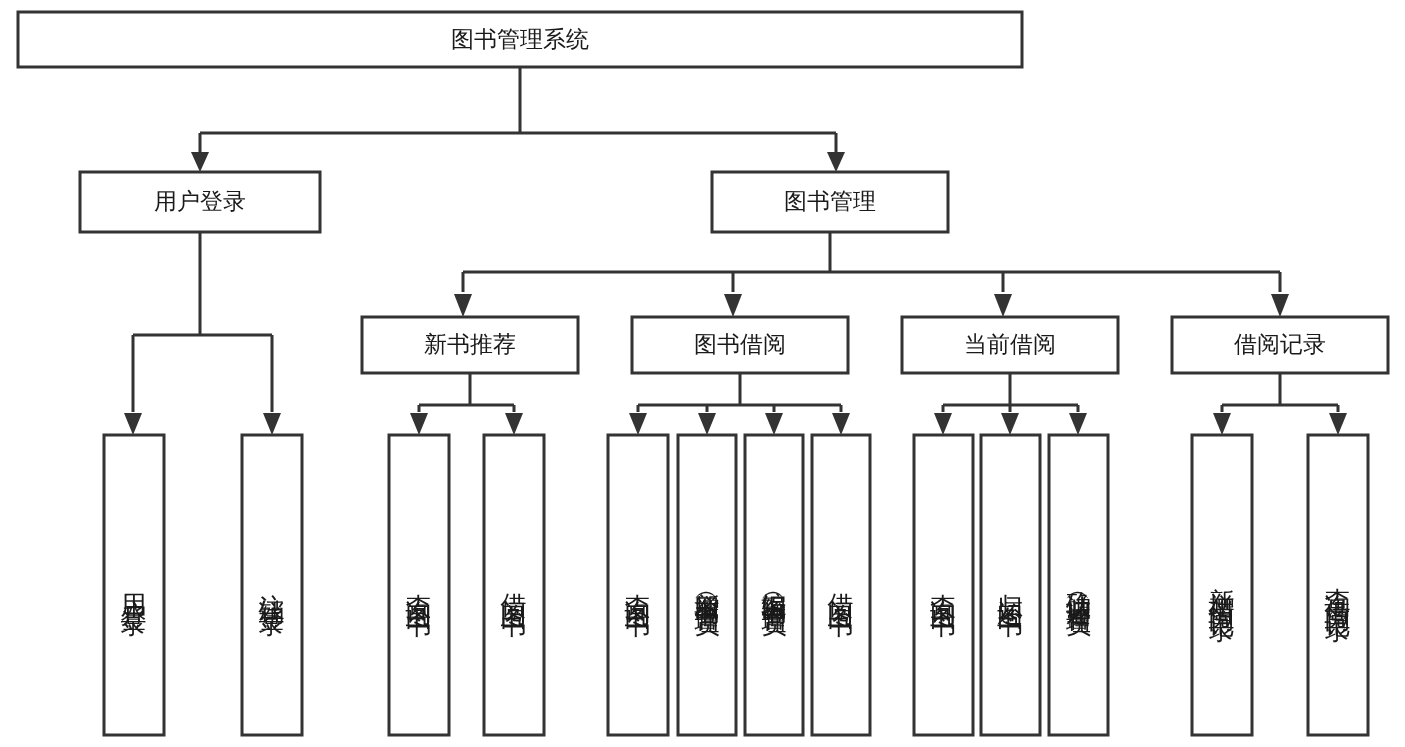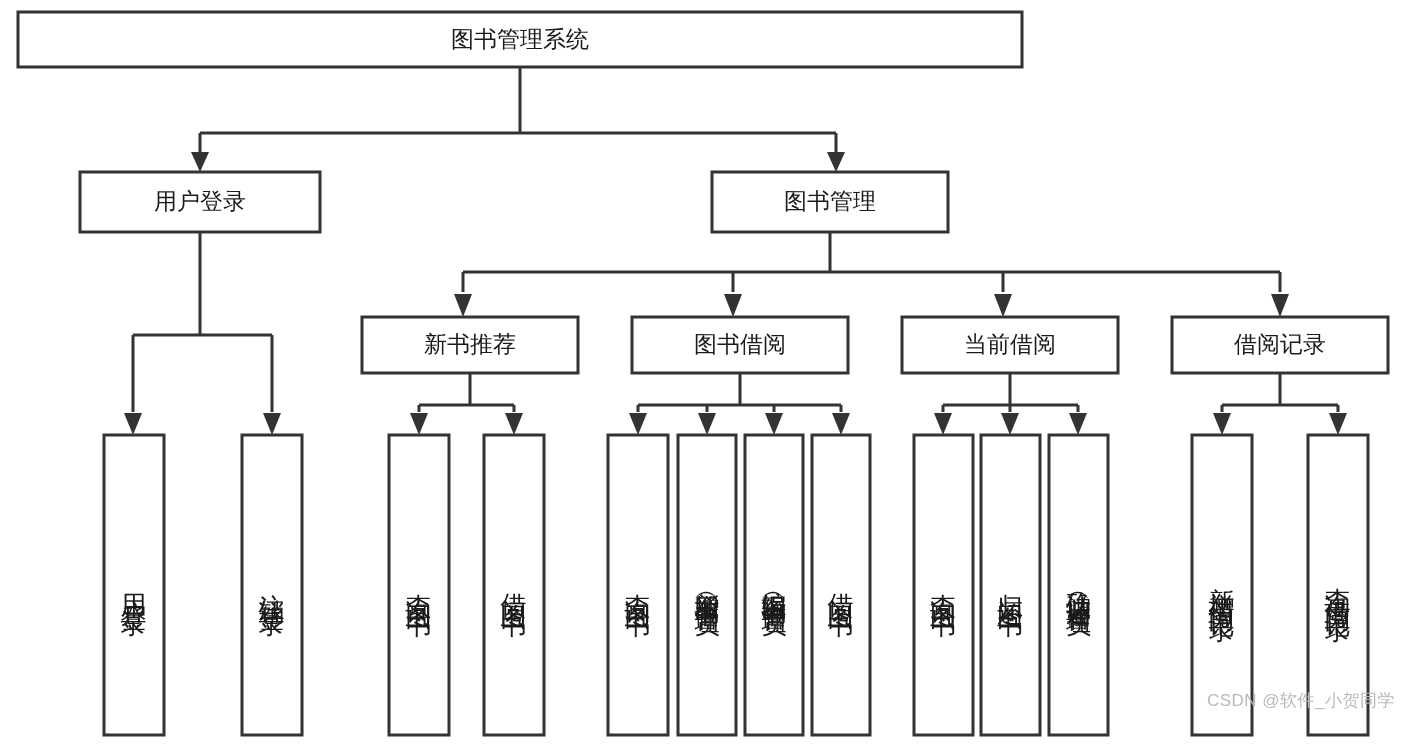--- a/index.html
+++ b/index.html
@@ -238,14 +238,13 @@
         <div style="writing-mode: vertical-rl; text-orientation: upright; font-family: &quot;Liberation Sans&quot;, &quot;DejaVu Sans&quot;, sans-serif; font-size: 25px; line-height: 1; letter-spacing: 3px; color: rgb(26, 26, 26); white-space: nowrap;">确认归还（管理员）</div>
       </div>
       <div style="position: absolute; left: 1192px; top: 435px; width: 60px; height: 300px; display: flex; align-items: center; justify-content: center; pointer-events: none;">
         <div style="writing-mode: vertical-rl; text-orientation: upright; font-family: &quot;Liberation Sans&quot;, &quot;DejaVu Sans&quot;, sans-serif; font-size: 26px; line-height: 1; letter-spacing: 6px; color: rgb(26, 26, 26); white-space: nowrap;">新增借阅记录</div>
       </div>
       <div style="position: absolute; left: 1308px; top: 435px; width: 60px; height: 300px; display: flex; align-items: center; justify-content: center; pointer-events: none;">
         <div style="writing-mode: vertical-rl; text-orientation: upright; font-family: &quot;Liberation Sans&quot;, &quot;DejaVu Sans&quot;, sans-serif; font-size: 26px; line-height: 1; letter-spacing: 6px; color: rgb(26, 26, 26); white-space: nowrap;">查询借阅记录</div>
       </div>
     </div>
 
-  <div class="watermark">CSDN @软件_小贺同学</div>
 </div>
 
 </body></html>

